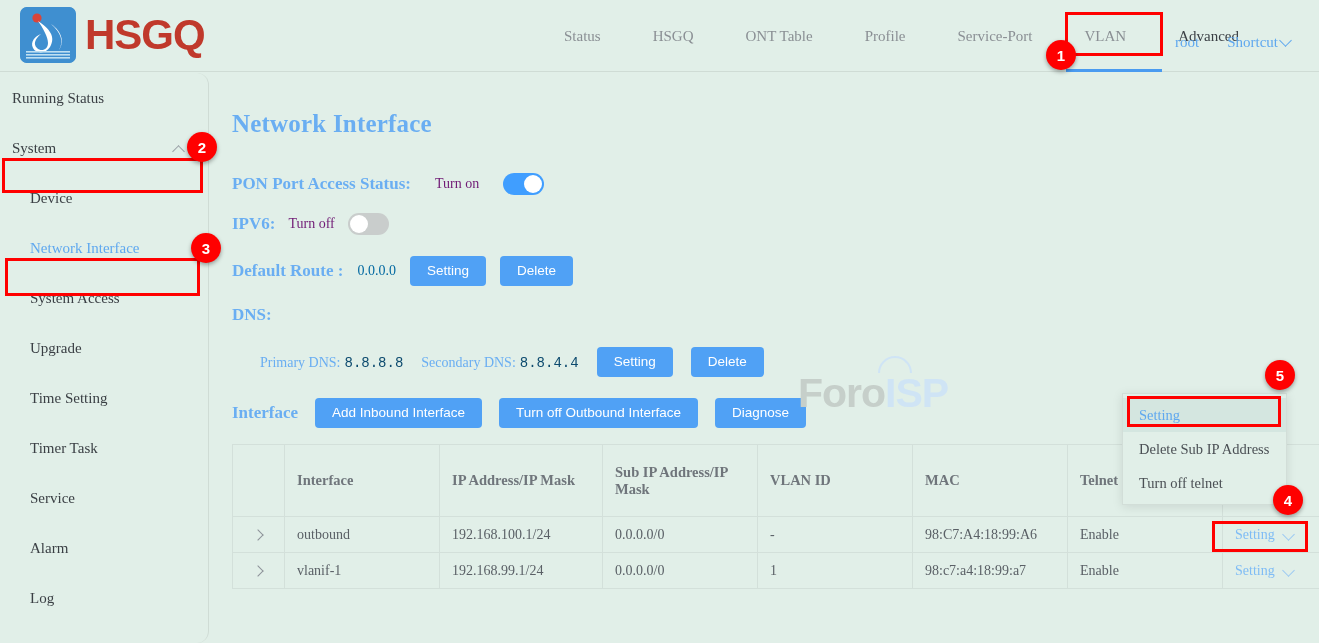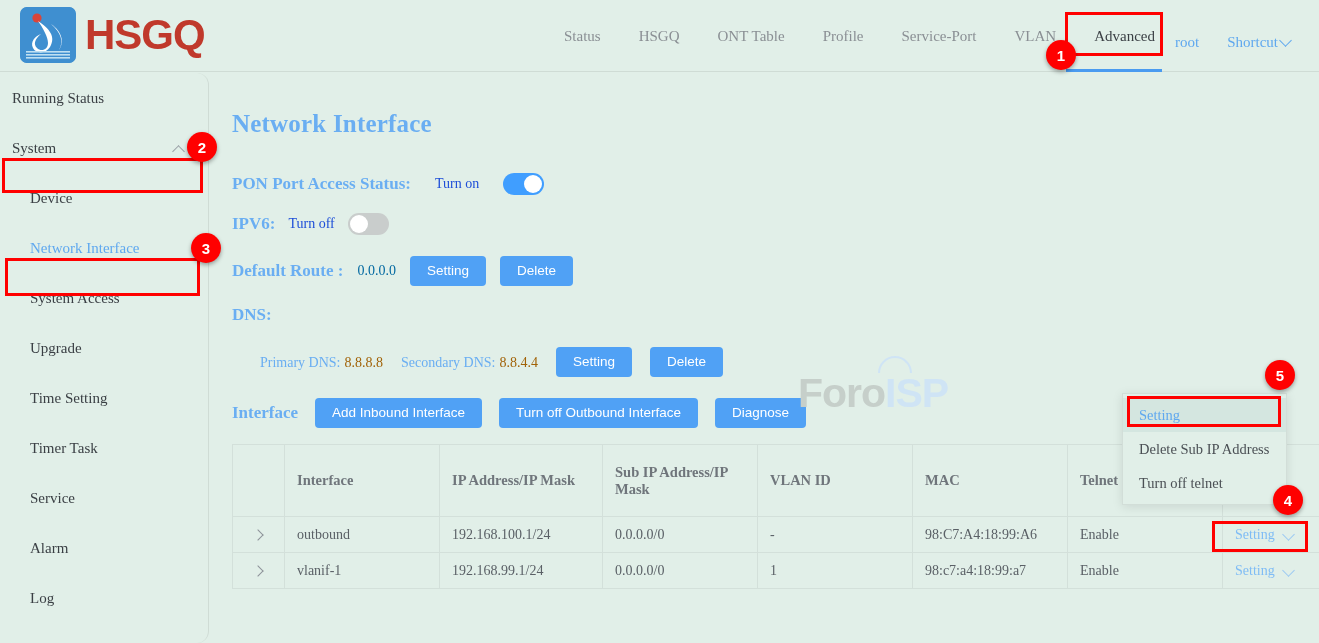--- a/index.html
+++ b/index.html
@@ -29,21 +29,21 @@
     display: block;
   }
   .logo-text {
     font-family: "Liberation Sans", sans-serif;
     font-weight: bold; font-size: 42px; color: #c0392b;
     letter-spacing: -1px; line-height: 1;
   }
 
   .nav {
     position: absolute; left: 545px; top: 0; height: 72px;
-    display: flex; align-items: center; gap: 0;
+    display: flex; align-items: center; gap: 14px;
   }
   .nav-item {
     font-size: 15px; color: #8a8f94; padding: 0 19px;
     line-height: 72px; cursor: pointer; white-space: nowrap;
   }
   .nav-item.active { color: #3a3f44; }
   .nav-underline {
     position: absolute; left: 1066px; top: 69px; width: 96px; height: 3px;
     background: #4a9bf0;
   }
@@ -87,21 +87,21 @@
 
   
   .main { position: absolute; left: 210px; top: 73px; width: 1109px; height: 570px; }
   .page-title {
     position: absolute; left: 22px; top: 37px;
     font-size: 25px; font-weight: bold; color: #6aaef2; letter-spacing: .2px;
   }
   .row-label {
     font-size: 17px; font-weight: bold; color: #6aaef2;
   }
-  .small-label { font-size: 14px; color: #1d4ed8; }
+  .small-label { font-size: 14px; color: #701a75; }
 
   .pon-row {
     position: absolute; left: 22px; top: 100px;
     display: flex; align-items: center; gap: 24px;
   }
   .ipv6-row {
     position: absolute; left: 22px; top: 140px;
     display: flex; align-items: center; gap: 13px;
   }
   .route-row {
@@ -112,21 +112,21 @@
   .dns-row {
     position: absolute; left: 50px; top: 274px;
     display: flex; align-items: center; gap: 18px;
   }
   .iface-row {
     position: absolute; left: 22px; top: 325px;
     display: flex; align-items: center; gap: 17px;
   }
 
   .dns-key { font-size: 14px; color: #6aaef2; }
-  .dns-val { font-size: 14px; color: #a16207; }
+  .dns-val { font-size: 14px; color: #0c4a6e; font-family: Liberation Mono, monospace; }
   .route-val { font-size: 14px; color: #0369a1; }
 
   
   .toggle {
     width: 41px; height: 22px; border-radius: 11px; position: relative;
     background: #c9cdcc; cursor: pointer; flex: none;
   }
   .toggle.on { background: #409eff; }
   .toggle .knob {
     position: absolute; top: 2px; left: 2px; width: 18px; height: 18px;

